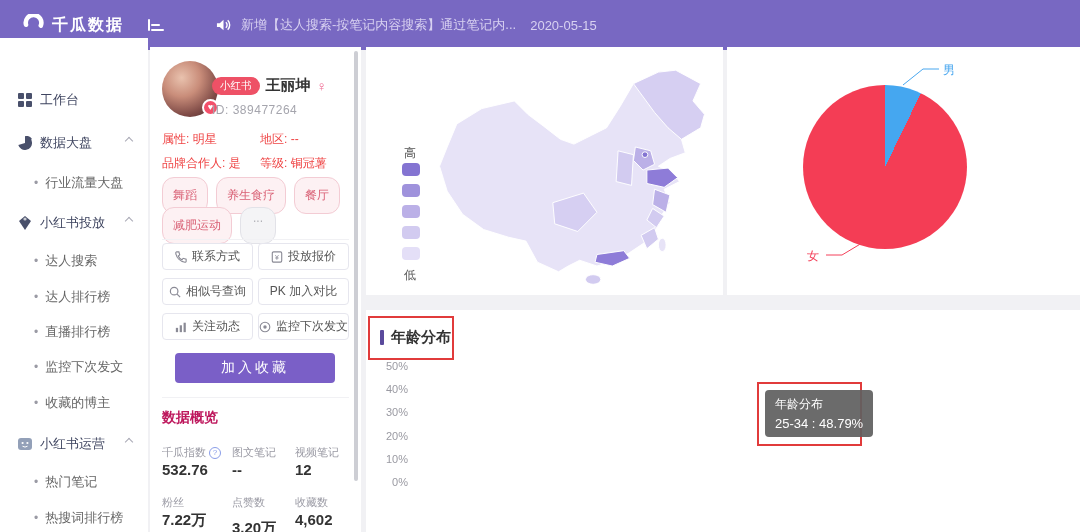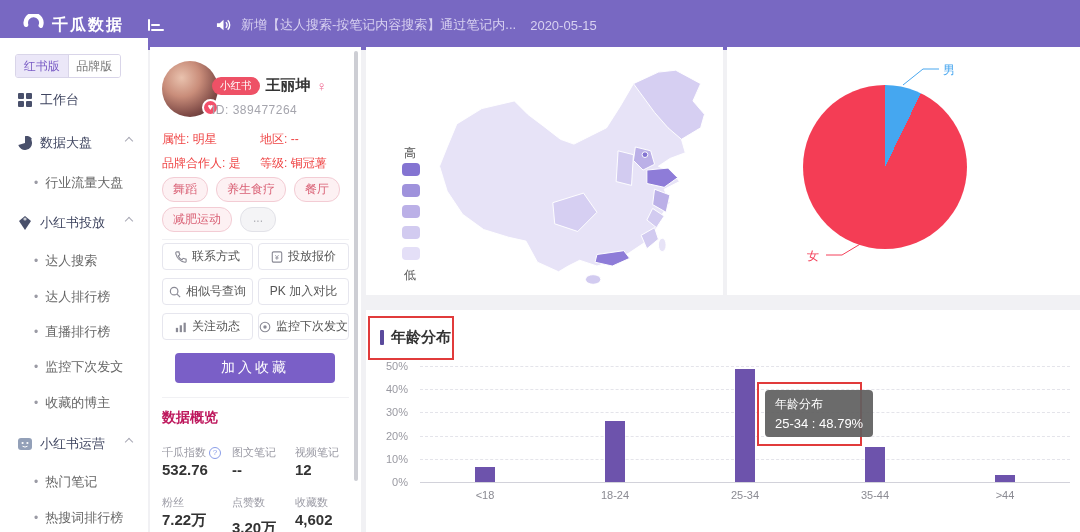--- a/index.html
+++ b/index.html
@@ -49,21 +49,21 @@
   .avatar { position:absolute; left:12px; top:14px; width:56px; height:56px; border-radius:50%;
     background: radial-gradient(circle at 35% 30%, #e9c2ae 0%, #c98d7a 35%, #7e4a46 70%, #46262c 100%); }
   .avatar-badge { position:absolute; left:52px; top:52px; width:17px; height:17px; border-radius:50%; background:#f3506a; border:2px solid #fff; color:#fff; font-size:9px; line-height:13px; text-align:center; }
   .name-row { position:absolute; left:62px; top:29px; display:flex; align-items:center; gap:6px; }
   .plat-pill { background:#ee5166; color:#fff; font-size:10.5px; padding:2px 8px; border-radius:9px; white-space:nowrap; }
   .kol-name { font-size:15px; font-weight:bold; color:#333; white-space:nowrap; }
   .gender { color:#f06a92; font-size:14px; }
   .id-row { position:absolute; left:62px; top:56px; font-size:12px; color:#a5a5ad; letter-spacing:.5px; }
   .field { position:absolute; font-size:12px; color:#ef4444; white-space:nowrap; }
   .tagrow { position:absolute; display:flex; gap:8px; }
-  .tag { padding:3px 10px; border-radius:12px; background:#fdf1f3; border:1px solid #f3ccd4; color:#d96075; font-size:12px; white-space:nowrap; cursor:pointer; }
+  .tag { padding:9px 10px; border-radius:12px; background:#fdf1f3; border:1px solid #f3ccd4; color:#d96075; font-size:12px; white-space:nowrap; cursor:pointer; }
   .tag.more { background:#f4f4f6; border-color:#e2e2e8; color:#b0b0b6; padding:3px 12px; }
   .pdiv { position:absolute; left:12px; right:12px; height:1px; background:#f1f1f4; }
   .pbtn { position:absolute; width:91px; height:27px; border:1px solid #e6e6ee; border-radius:4px; background:#fff; display:flex; align-items:center; justify-content:center; gap:5px; font-size:12px; color:#555; cursor:pointer; white-space:nowrap; }
   .pbtn svg { flex:0 0 auto; }
   .fav-btn { position:absolute; left:25px; top:306px; width:160px; height:30px; background:#7a5fc7; border:none; border-radius:4px; color:#fff; font-size:14px; letter-spacing:3px; cursor:pointer; }
   .ov-title { position:absolute; left:12px; top:362px; font-size:14px; font-weight:bold; color:#be185d; }
   .stat-label { position:absolute; font-size:11px; color:#9a9aa4; display:flex; align-items:center; gap:3px; white-space:nowrap; }
   .stat-value { position:absolute; font-size:15px; font-weight:bold; color:#333; white-space:nowrap; }
   .help { width:12px; height:12px; border:1px solid #8a9de8; border-radius:50%; color:#8a9de8; font-size:8px; line-height:10px; text-align:center; display:inline-block; cursor:pointer; }
   .pscroll { position:absolute; left:204px; top:4px; width:4px; height:430px; background:#cdced4; border-radius:2px; cursor:pointer; }
@@ -116,24 +116,20 @@
       <polygon points="1,5 4,5 8,1.5 8,12.5 4,9 1,9" fill="#fff"></polygon>
       <path d="M10.5 4 A4 4 0 0 1 10.5 10" fill="none" stroke="#fff" stroke-width="1.5"></path>
       <path d="M12.5 2 A7 7 0 0 1 12.5 12" fill="none" stroke="#fff" stroke-width="1.5"></path>
     </svg>
     <span>新增【达人搜索-按笔记内容搜索】通过笔记内...</span>
     <span class="date">2020-05-15</span>
   </div>
 </div>
 
 <div class="sidebar">
-  <div class="seg">
-    <div class="seg-item active">红书版</div>
-    <div class="seg-item">品牌版</div>
-  </div>
 
   <div class="srow" style="top:53px">
     <svg class="sicon" viewBox="0 0 14 14">
       <rect x="0" y="0" width="6" height="6" rx="1" fill="#49506b"></rect>
       <rect x="8" y="0" width="6" height="6" rx="1" fill="#49506b"></rect>
       <rect x="0" y="8" width="6" height="6" rx="1" fill="#49506b"></rect>
       <rect x="8" y="8" width="6" height="6" rx="1" fill="#49506b"></rect>
     </svg>
     <span>工作台</span>
   </div>
@@ -361,37 +357,19 @@
   <div class="anno" id="title-anno"></div>
 
   <div class="yaxis">
       <div class="ylab" style="top: -6px;">50%</div>
       <div class="ylab" style="top: 17.2px;">40%</div>
       <div class="ylab" style="top: 40.4px;">30%</div>
       <div class="ylab" style="top: 63.6px;">20%</div>
       <div class="ylab" style="top: 86.8px;">10%</div>
       <div class="ylab" style="top: 110px;">0%</div>
     </div>
-  <div class="plot">
-      <div class="grid" style="top: 0px;"></div>
-      <div class="grid" style="top: 23.2px;"></div>
-      <div class="grid" style="top: 46.4px;"></div>
-      <div class="grid" style="top: 69.6px;"></div>
-      <div class="grid" style="top: 92.8px;"></div>
-      <div class="grid zero" style="top: 116px;"></div>
-      <div class="bar" style="left: 55px; height: 15.08px; background: rgb(109, 83, 172);"></div>
-      <div class="xlab" style="left: 25px; top: 123px;">&lt;18</div>
-      <div class="bar" style="left: 185px; height: 61.48px; background: rgb(109, 83, 172);"></div>
-      <div class="xlab" style="left: 155px; top: 123px;">18-24</div>
-      <div class="bar" style="left: 315px; height: 113.193px; background: rgb(109, 83, 172);"></div>
-      <div class="xlab" style="left: 285px; top: 123px;">25-34</div>
-      <div class="bar" style="left: 445px; height: 34.8px; background: rgb(109, 83, 172);"></div>
-      <div class="xlab" style="left: 415px; top: 123px;">35-44</div>
-      <div class="bar" style="left: 575px; height: 6.96px; background: rgb(109, 83, 172);"></div>
-      <div class="xlab" style="left: 545px; top: 123px;">&gt;44</div>
-    </div>
 
   <div class="tooltip">
     <div class="t1">年龄分布</div>
     <div class="t2">25-34 : 48.79%</div>
   </div>
   <div class="anno" id="tip-anno"></div>
 </div>
 
 </body></html>

